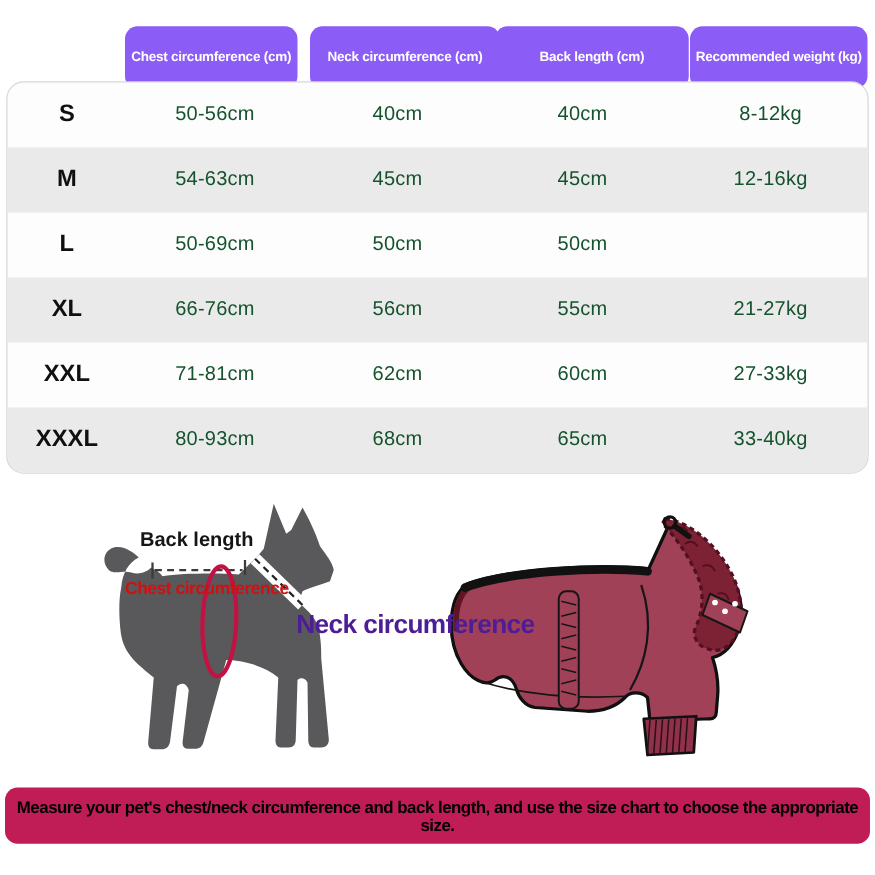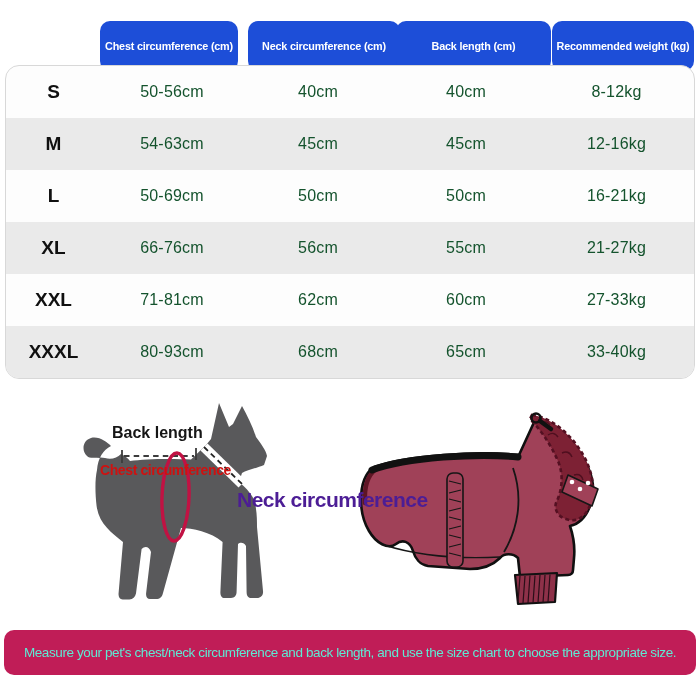--- a/index.html
+++ b/index.html
@@ -1,20 +1,20 @@
 <!DOCTYPE html>
 <html><head>
 <meta charset="utf-8">
 <style>
   html,body{margin:0;padding:0;background:#fff;}
   #canvas{position:relative;width:700px;height:700px;background:#ffffff;overflow:hidden;
           font-family:"Liberation Sans", sans-serif;}
 
   
-  .hdr-badge{position:absolute;top:21px;height:50px;background:#1d4ed8;border-radius:10px;
+  .hdr-badge{position:absolute;top:21px;height:50px;background:#8b5cf6;border-radius:10px;
              color:#fff;font-weight:bold;font-size:10.8px;letter-spacing:-0.2px;
              display:flex;align-items:center;justify-content:center;text-align:center;
              white-space:nowrap;z-index:1;}
   #badge-chest{left:100px;width:138px;}
   #badge-neck{left:248px;width:152px;}
   #badge-back{left:396px;width:155px;}
   #badge-weight{left:552px;width:142px;}
 
   
   .size-table{position:absolute;left:5px;top:65px;width:688px;height:312px;background:#fdfdfd;
@@ -29,21 +29,21 @@
   .diagram-label{position:absolute;z-index:5;font-weight:bold;white-space:nowrap;}
   #lbl-back{left:112px;top:424px;font-size:16px;color:#151515;}
   #lbl-chest{left:100px;top:462px;font-size:14px;color:#cf1110;letter-spacing:-0.4px;}
   #lbl-neck{left:237px;top:488px;font-size:21px;color:#4c1d95;letter-spacing:-0.5px;}
 
   .dog-svg{position:absolute;left:70px;top:393px;width:300px;height:215px;z-index:3;}
   .coat-svg{position:absolute;left:352px;top:405px;width:296px;height:205px;z-index:3;}
 
   
   .banner{position:absolute;left:4px;top:630px;width:692px;height:45px;background:#c01d57;
-          border-radius:10px;color:#5eead4;font-weight:normal;font-size:13.5px;letter-spacing:-0.4px;
+          border-radius:10px;color:#000000;font-weight:bold;font-size:13.5px;letter-spacing:-0.4px;
           display:flex;align-items:center;justify-content:center;text-align:center;
           padding:12px 2px;box-sizing:border-box;z-index:2;}
 </style>
 </head>
 <body>
 
 <div id="canvas">
 
   <div class="hdr-badge" id="badge-chest">Chest circumference (cm)</div>
   <div class="hdr-badge" id="badge-neck">Neck circumference (cm)</div>
@@ -63,21 +63,20 @@
       <div class="cell-val">54-63cm</div>
       <div class="cell-val">45cm</div>
       <div class="cell-val">45cm</div>
       <div class="cell-val">12-16kg</div>
     </div>
     <div class="t-row">
       <div class="cell-size">L</div>
       <div class="cell-val">50-69cm</div>
       <div class="cell-val">50cm</div>
       <div class="cell-val">50cm</div>
-      <div class="cell-val">16-21kg</div>
     </div>
     <div class="t-row alt">
       <div class="cell-size">XL</div>
       <div class="cell-val">66-76cm</div>
       <div class="cell-val">56cm</div>
       <div class="cell-val">55cm</div>
       <div class="cell-val">21-27kg</div>
     </div>
     <div class="t-row">
       <div class="cell-size">XXL</div>

